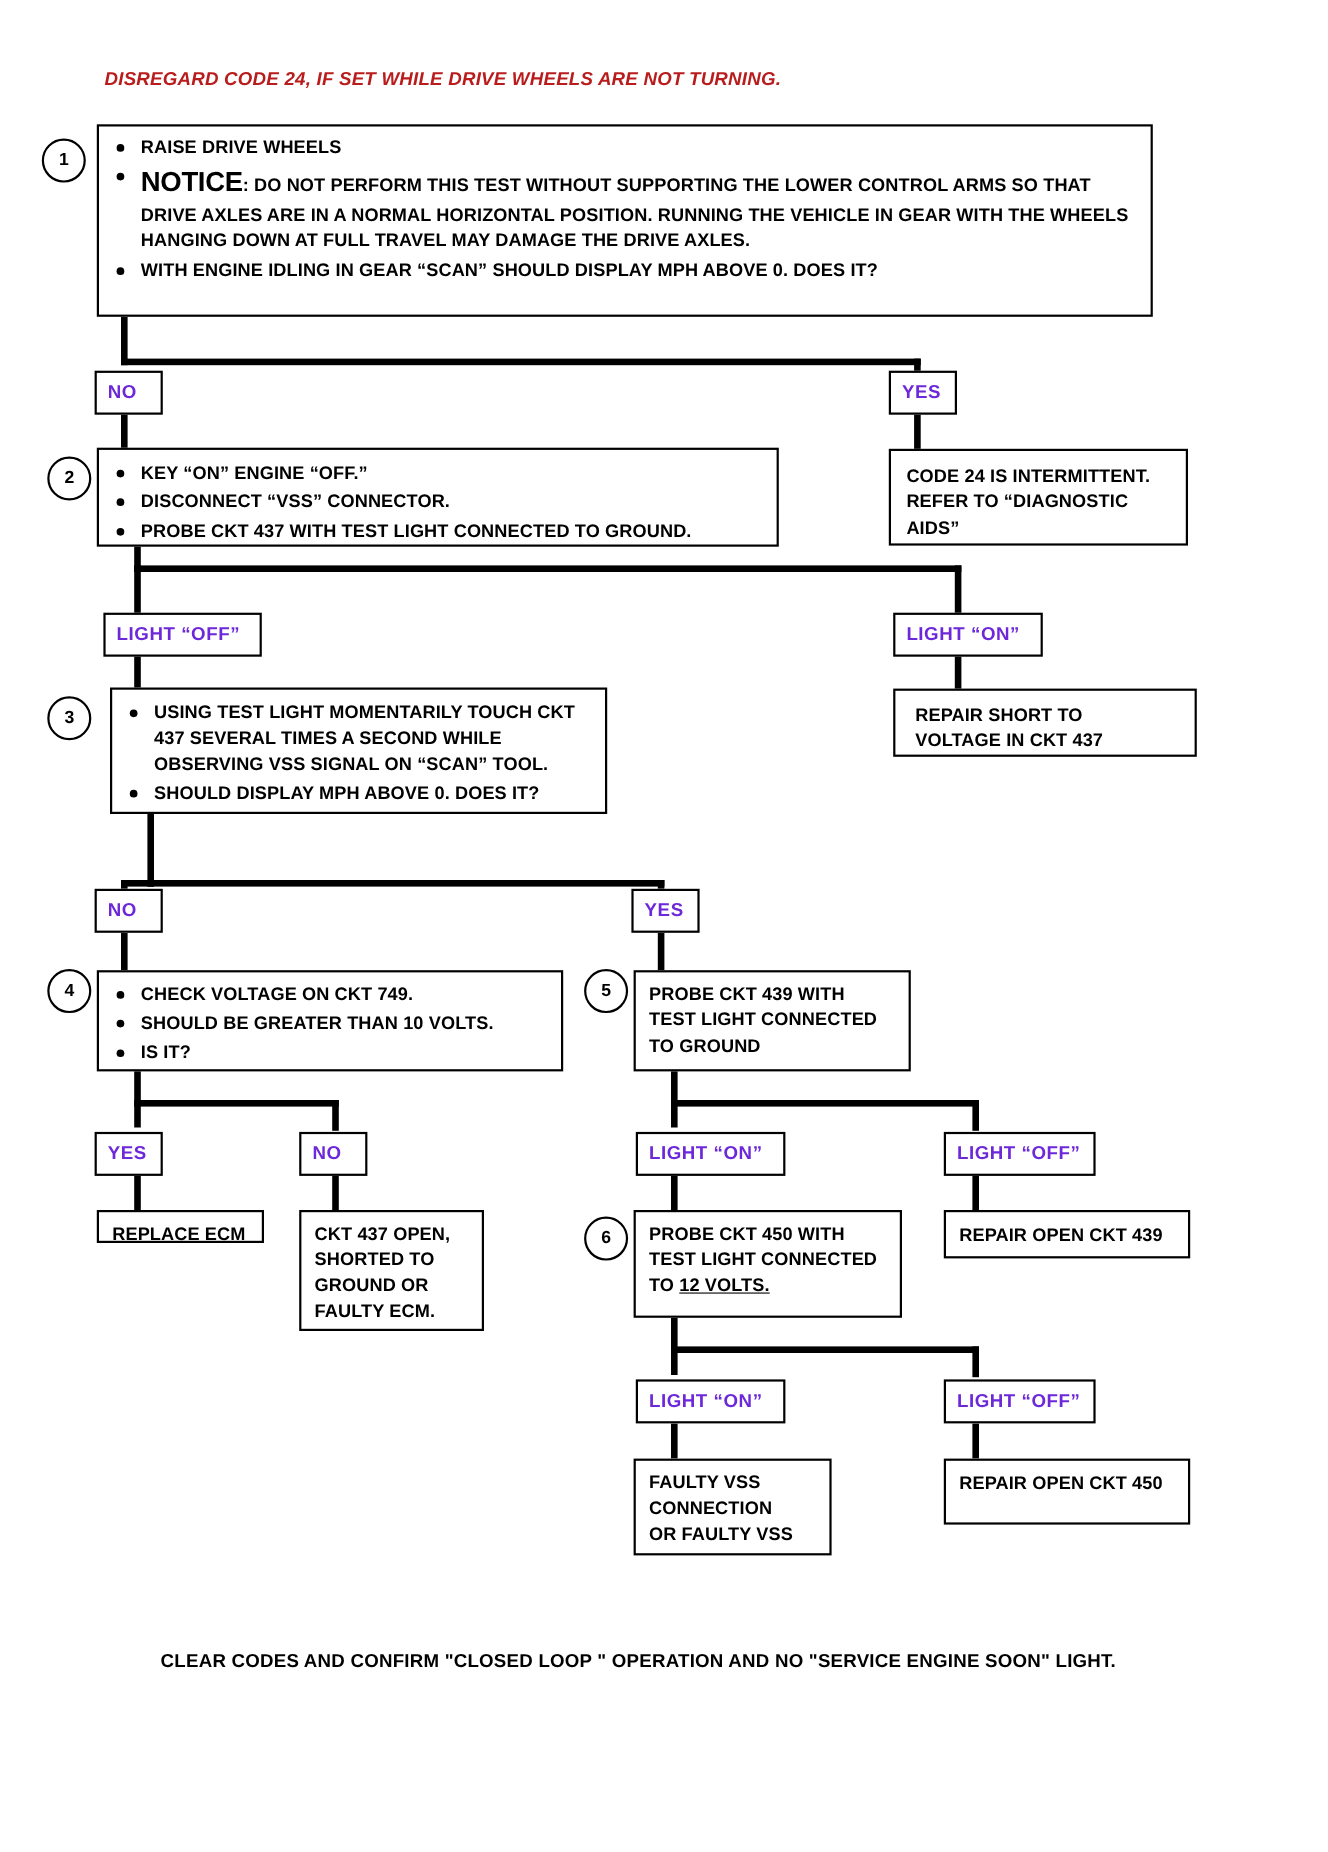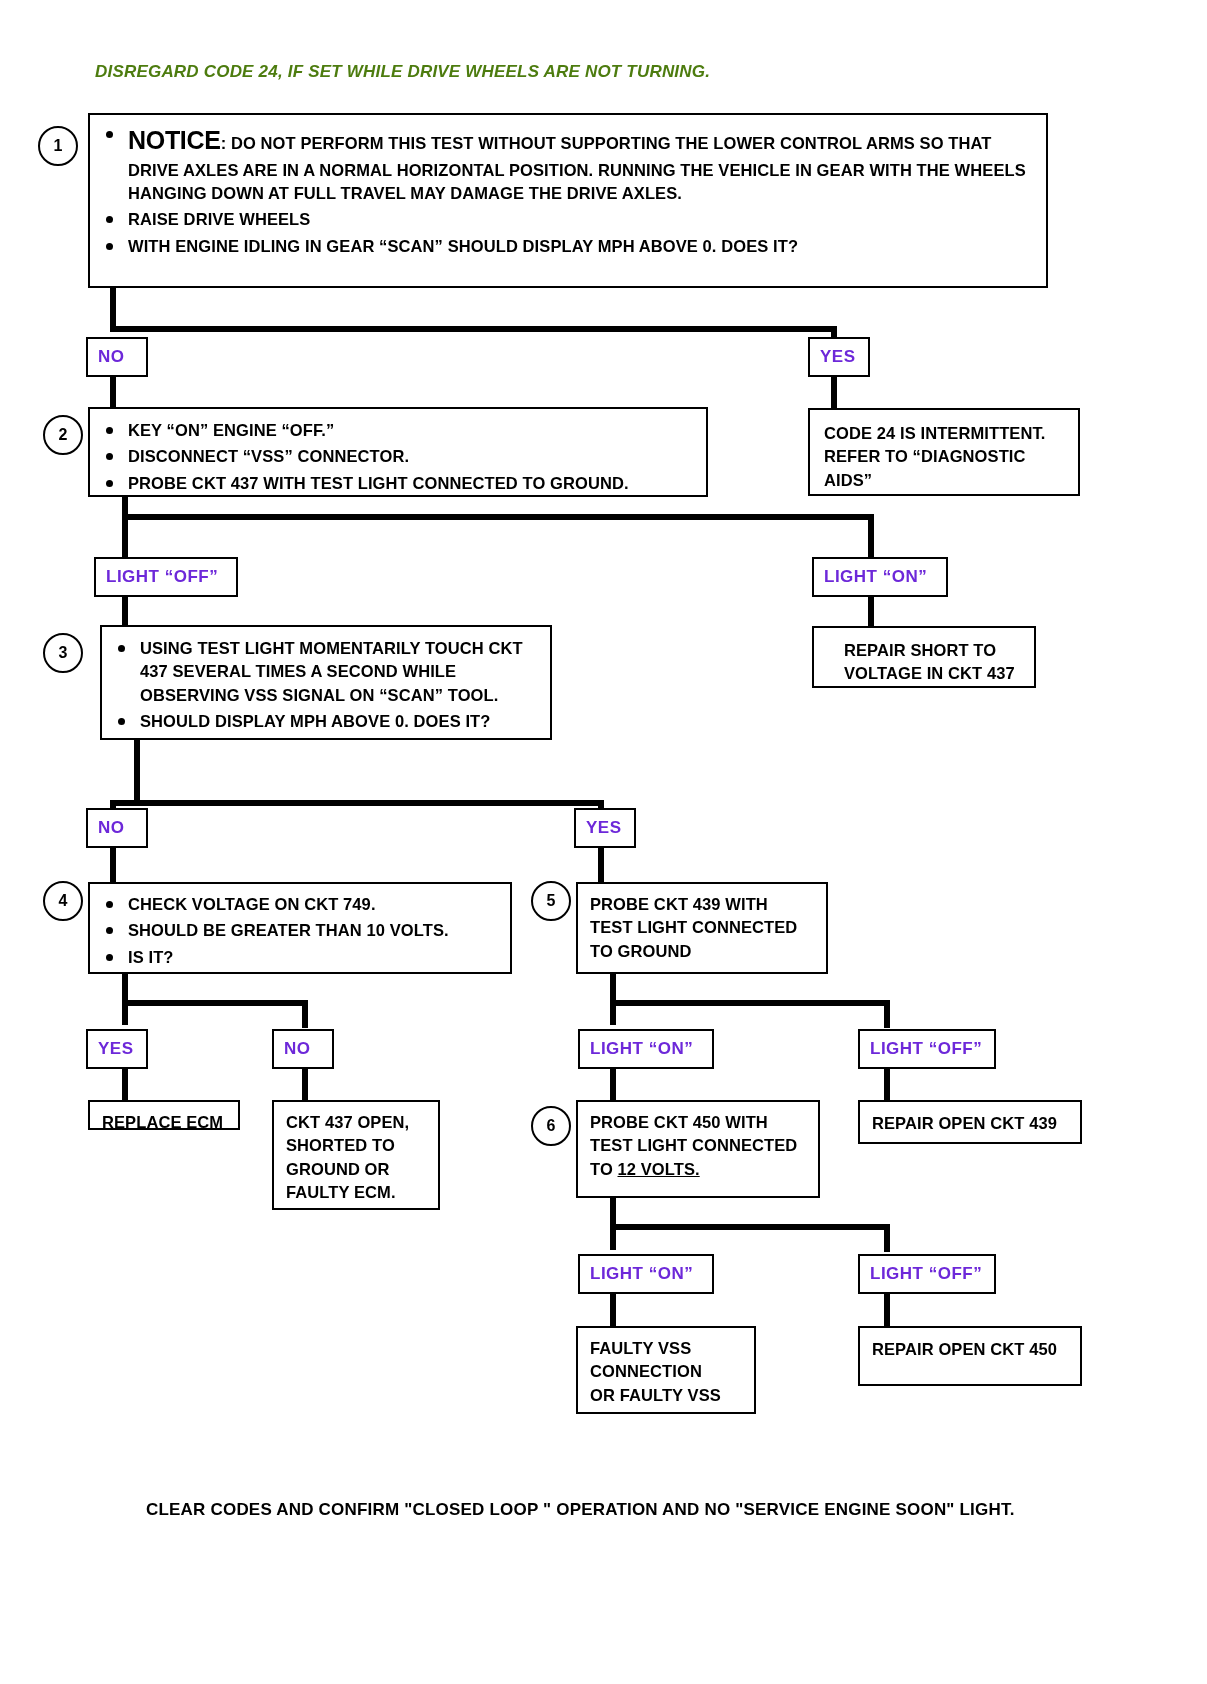--- a/index.html
+++ b/index.html
@@ -7,21 +7,21 @@
     font-family:"Liberation Sans", sans-serif;
     width:1207px;height:1684px;position:relative;
     -webkit-font-smoothing:none;
   }
   .page{position:absolute;inset:0;}
 
   
   .hdr{
     position:absolute;
     font-weight:bold;font-style:italic;
-    font-size:17px;letter-spacing:.2px;color:#4d7c0f;
+    font-size:17px;letter-spacing:.2px;color:#b91c1c;
     white-space:nowrap;
   }
   .ftr{
     position:absolute;
     font-weight:bold;font-size:17px;letter-spacing:.2px;color:#000;
     white-space:nowrap;
   }
   .box{
     position:absolute;
     border:2.5px solid #000;
@@ -135,24 +135,24 @@
   <div class="ln h" style="left:610px;top:1224px;width:280px;height:6px;"></div>
   <div class="ln v" style="left:884px;top:1224px;width:6px;height:28px;"></div>
 
   <div class="ln v" style="left:610px;top:1294px;width:6px;height:32px;"></div>
 
   <div class="ln v" style="left:884px;top:1294px;width:6px;height:32px;"></div>
 
   <div class="step" style="left:38px;top:126px;">1</div>
   <div class="box" style="left:88px;top:113px;width:960px;height:175px;">
     <ul class="blist">
+      <li>RAISE DRIVE WHEELS</li>
       <li>
         <span class="notice">NOTICE</span><span class="notice-body">: </span><span class="notice-body">DO NOT PERFORM THIS TEST WITHOUT SUPPORTING THE LOWER CONTROL ARMS SO THAT DRIVE AXLES ARE IN A NORMAL HORIZONTAL POSITION.  RUNNING THE VEHICLE IN GEAR WITH THE WHEELS HANGING DOWN AT FULL TRAVEL MAY DAMAGE THE DRIVE AXLES.</span>
       </li>
-      <li>RAISE DRIVE WHEELS</li>
       <li>WITH ENGINE IDLING IN GEAR “SCAN” SHOULD DISPLAY MPH ABOVE 0.  DOES IT?</li>
     </ul>
   </div>
 
   <div class="tag" style="left:86px;top:337px;width:62px;height:40px;">NO</div>
   <div class="tag" style="left:808px;top:337px;width:62px;height:40px;">YES</div>
 
   <div class="step" style="left:43px;top:415px;">2</div>
   <div class="box" style="left:88px;top:407px;width:620px;height:90px;padding-top:10px;">
     <ul class="blist">
@@ -170,21 +170,21 @@
   <div class="tag" style="left:812px;top:557px;width:136px;height:40px;">LIGHT “ON”</div>
 
   <div class="step" style="left:43px;top:633px;">3</div>
   <div class="box" style="left:100px;top:625px;width:452px;height:115px;padding-top:10px;">
     <ul class="blist">
       <li>USING TEST LIGHT MOMENTARILY TOUCH CKT 437 SEVERAL TIMES A SECOND WHILE OBSERVING VSS SIGNAL ON “SCAN” TOOL.</li>
       <li>SHOULD DISPLAY MPH ABOVE 0.  DOES IT?</li>
     </ul>
   </div>
 
-  <div class="box plain" style="left:812px;top:626px;width:224px;height:62px;padding-top:11px;padding-left:30px;">REPAIR SHORT TO
+  <div class="box plain" style="left:812px;top:626px;width:276px;height:62px;padding-top:11px;padding-left:18px;">REPAIR SHORT TO
 VOLTAGE IN CKT 437</div>
 
   <div class="tag" style="left:86px;top:808px;width:62px;height:40px;">NO</div>
   <div class="tag" style="left:574px;top:808px;width:62px;height:40px;">YES</div>
 
   <div class="step" style="left:43px;top:881px;">4</div>
   <div class="box" style="left:88px;top:882px;width:424px;height:92px;padding-top:9px;">
     <ul class="blist">
       <li>CHECK VOLTAGE ON CKT 749.</li>
       <li>SHOULD BE GREATER THAN 10 VOLTS.</li>

